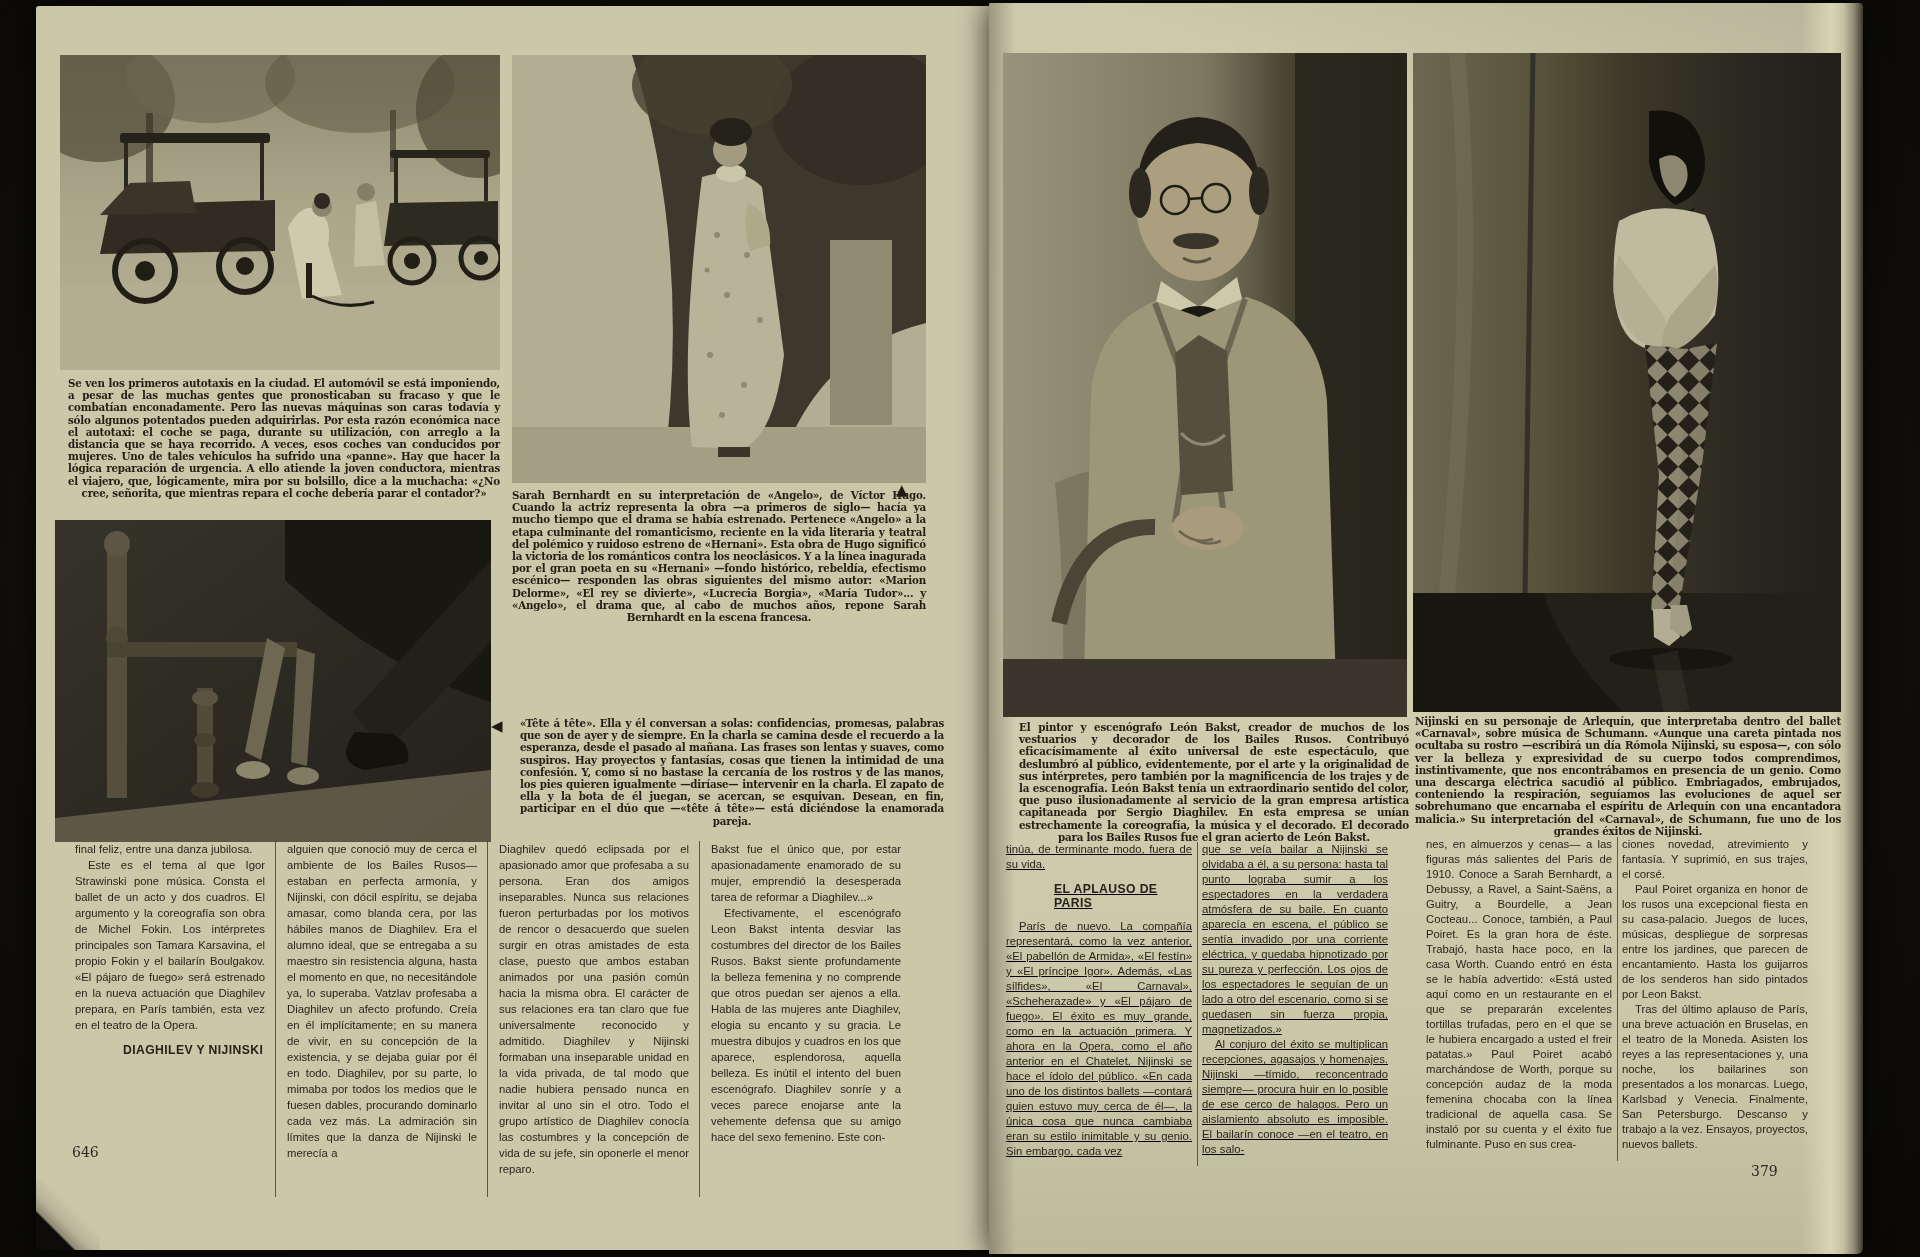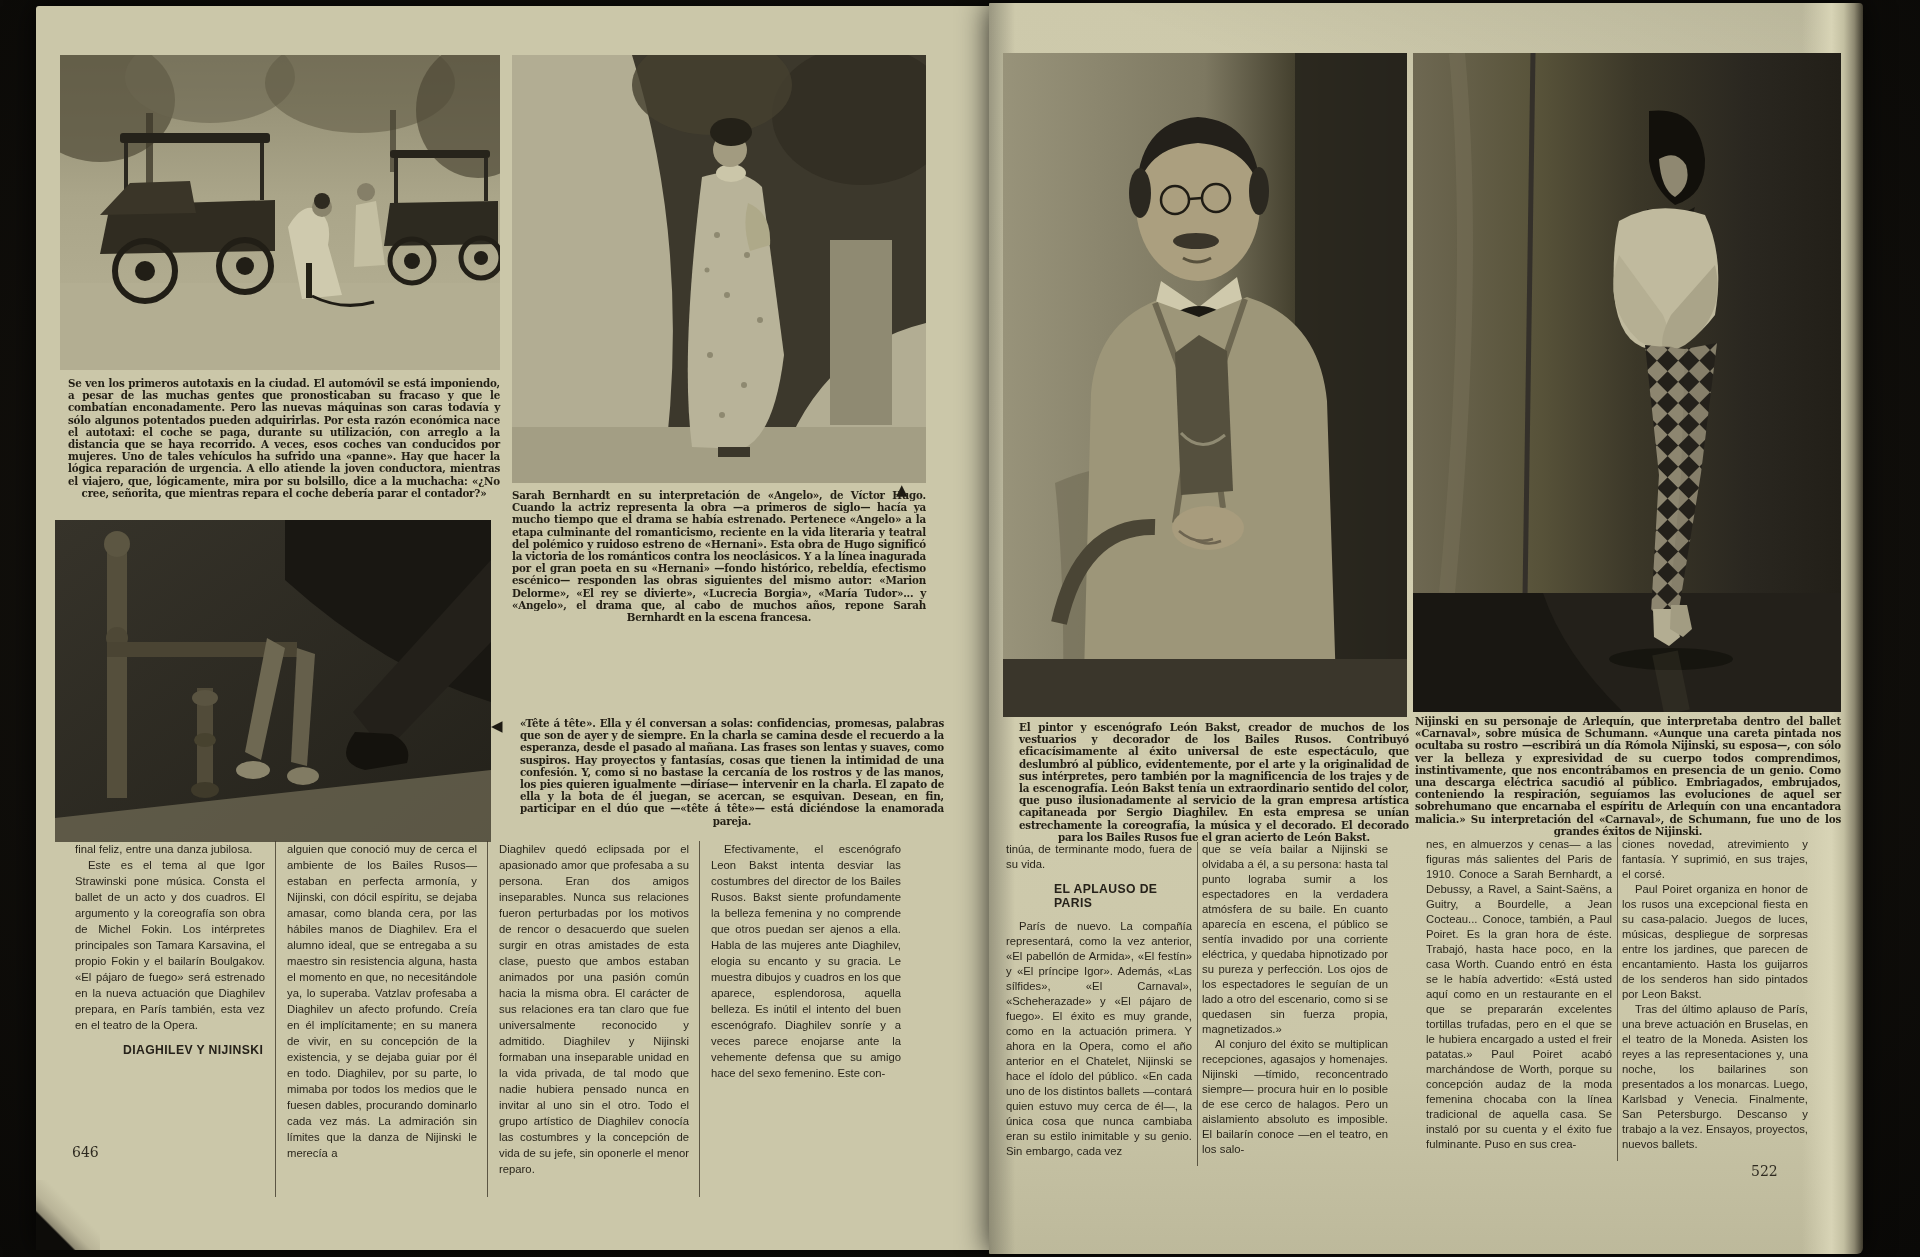--- a/index.html
+++ b/index.html
@@ -69,21 +69,21 @@
   .ph-tete{left:19px;top:514px;width:436px;height:322px;}
   .mk-left{left:455px;top:713px;}
   .cap-tete{left:484px;top:711px;width:424px;}
   .cols-left{left:39px;top:835px;width:828px;height:356px;}
   .pn-646{left:36px;top:1138px;}
   
   .ph-bakst{left:14px;top:50px;width:404px;height:664px;}
   .cap-bakst{left:30px;top:718px;width:390px;}
   .ph-nijinski{left:424px;top:50px;width:428px;height:659px;}
   .cap-nijinski{left:426px;top:712px;width:426px;}
-  .cols-r12{left:17px;top:839px;width:400px;height:324px;}
+  .cols-r12{left:17px;top:839px;width:400px;height:324px;text-decoration:underline;}
   .cols-r34{left:437px;top:834px;width:400px;height:324px;}
   .pn-647{left:762px;top:1160px;}
 </style>
 </head>
 <body>
 
 <div>
 
   <section class="page" id="left-page">
 
@@ -192,20 +192,21 @@
         <p class="ind">Este es el tema al que Igor Strawinski pone música. Consta el ballet de un acto y dos cuadros. El argumento y la coreografía son obra de Michel Fokin. Los intérpretes principales son Tamara Karsavina, el propio Fokin y el bailarín Boulgakov. «El pájaro de fuego» será estrenado en la nueva actuación que Diaghilev prepara, en París también, esta vez en el teatro de la Opera.</p>
         <h3>DIAGHILEV Y NIJINSKI</h3>
       </div>
       <div class="col">
         <p>alguien que conoció muy de cerca el ambiente de los Bailes Rusos— estaban en perfecta armonía, y Nijinski, con dócil espíritu, se dejaba amasar, como blanda cera, por las hábiles manos de Diaghilev. Era el alumno ideal, que se entregaba a su maestro sin resistencia alguna, hasta el momento en que, no necesitándole ya, lo superaba. Vatzlav profesaba a Diaghilev un afecto profundo. Creía en él implícitamente; en su manera de vivir, en su concepción de la existencia, y se dejaba guiar por él en todo. Diaghilev, por su parte, lo mimaba por todos los medios que le fuesen dables, procurando dominarlo cada vez más. La admiración sin límites que la danza de Nijinski le merecía a</p>
       </div>
       <div class="col">
         <p>Diaghilev quedó eclipsada por el apasionado amor que profesaba a su persona. Eran dos amigos inseparables. Nunca sus relaciones fueron perturbadas por los motivos de rencor o desacuerdo que suelen surgir en otras amistades de esta clase, puesto que ambos estaban animados por una pasión común hacia la misma obra. El carácter de sus relaciones era tan claro que fue universalmente reconocido y admitido. Diaghilev y Nijinski formaban una inseparable unidad en la vida privada, de tal modo que nadie hubiera pensado nunca en invitar al uno sin el otro. Todo el grupo artístico de Diaghilev conocía las costumbres y la concepción de vida de su jefe, sin oponerle el menor reparo.</p>
       </div>
       <div class="col">
+        <p>Bakst fue el único que, por estar apasionadamente enamorado de su mujer, emprendió la desesperada tarea de reformar a Diaghilev...»</p>
         <p class="ind">Efectivamente, el escenógrafo Leon Bakst intenta desviar las costumbres del director de los Bailes Rusos. Bakst siente profundamente la belleza femenina y no comprende que otros puedan ser ajenos a ella. Habla de las mujeres ante Diaghilev, elogia su encanto y su gracia. Le muestra dibujos y cuadros en los que aparece, esplendorosa, aquella belleza. Es inútil el intento del buen escenógrafo. Diaghilev sonríe y a veces parece enojarse ante la vehemente defensa que su amigo hace del sexo femenino. Este con-</p>
       </div>
     </div>
 
     <div class="pagenum pn-646">646</div>
   </section>
 
   <section class="page" id="right-page">
 
     <svg class="photo ph-bakst" viewBox="0 0 404 664" preserveAspectRatio="none">
@@ -295,16 +296,16 @@
       <div class="col">
         <p>nes, en almuerzos y cenas— a las figuras más salientes del Paris de 1910. Conoce a Sarah Bernhardt, a Debussy, a Ravel, a Saint-Saëns, a Guitry, a Bourdelle, a Jean Cocteau... Conoce, también, a Paul Poiret. Es la gran hora de éste. Trabajó, hasta hace poco, en la casa Worth. Cuando entró en ésta se le había advertido: «Está usted aquí como en un restaurante en el que se prepararán excelentes tortillas trufadas, pero en el que se le hubiera encargado a usted el freir patatas.» Paul Poiret acabó marchándose de Worth, porque su concepción audaz de la moda femenina chocaba con la línea tradicional de aquella casa. Se instaló por su cuenta y el éxito fue fulminante. Puso en sus crea-</p>
       </div>
       <div class="col">
         <p>ciones novedad, atrevimiento y fantasía. Y suprimió, en sus trajes, el corsé.</p>
         <p class="ind">Paul Poiret organiza en honor de los rusos una excepcional fiesta en su casa-palacio. Juegos de luces, músicas, despliegue de sorpresas entre los jardines, que parecen de encantamiento. Hasta los guijarros de los senderos han sido pintados por Leon Bakst.</p>
         <p class="ind">Tras del último aplauso de París, una breve actuación en Bruselas, en el teatro de la Moneda. Asisten los reyes a las representaciones y, una noche, los bailarines son presentados a los monarcas. Luego, Karlsbad y Venecia. Finalmente, San Petersburgo. Descanso y trabajo a la vez. Ensayos, proyectos, nuevos ballets.</p>
       </div>
     </div>
 
-    <div class="pagenum pn-647">522</div>
+    <div class="pagenum pn-647">379</div>
   </section>
 
 </div>
 
 </body></html>

